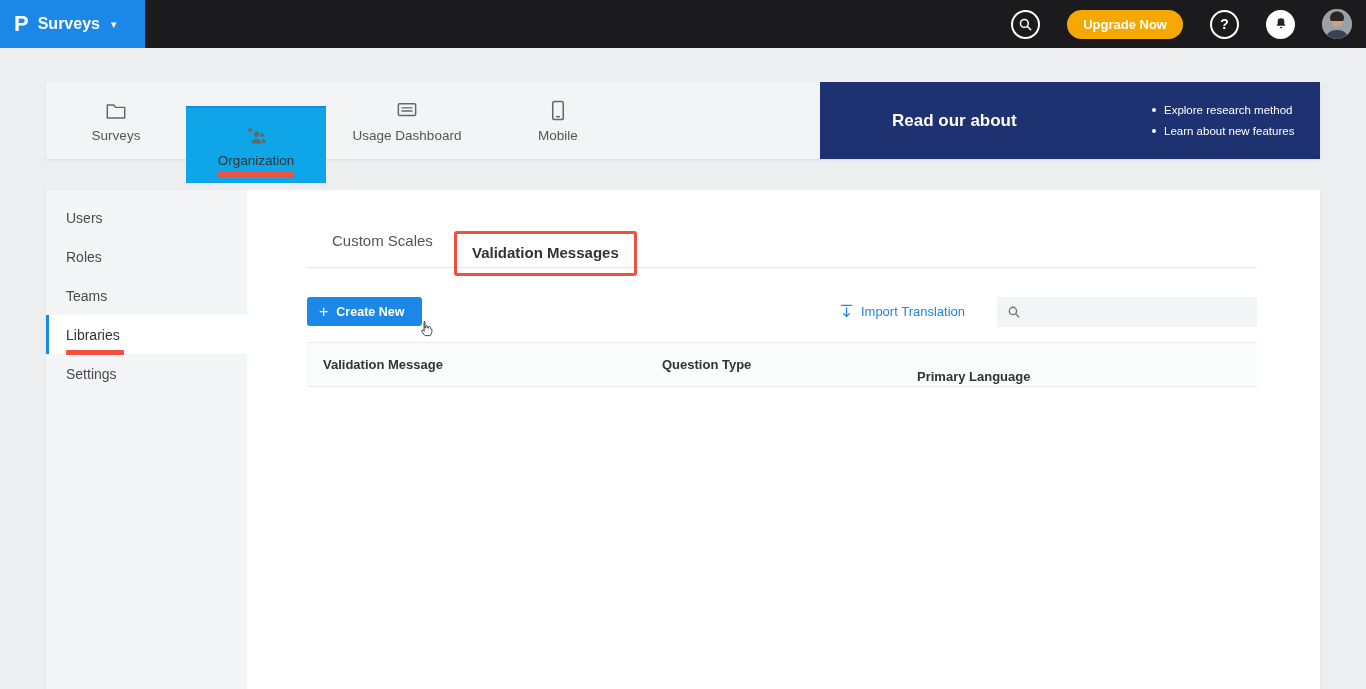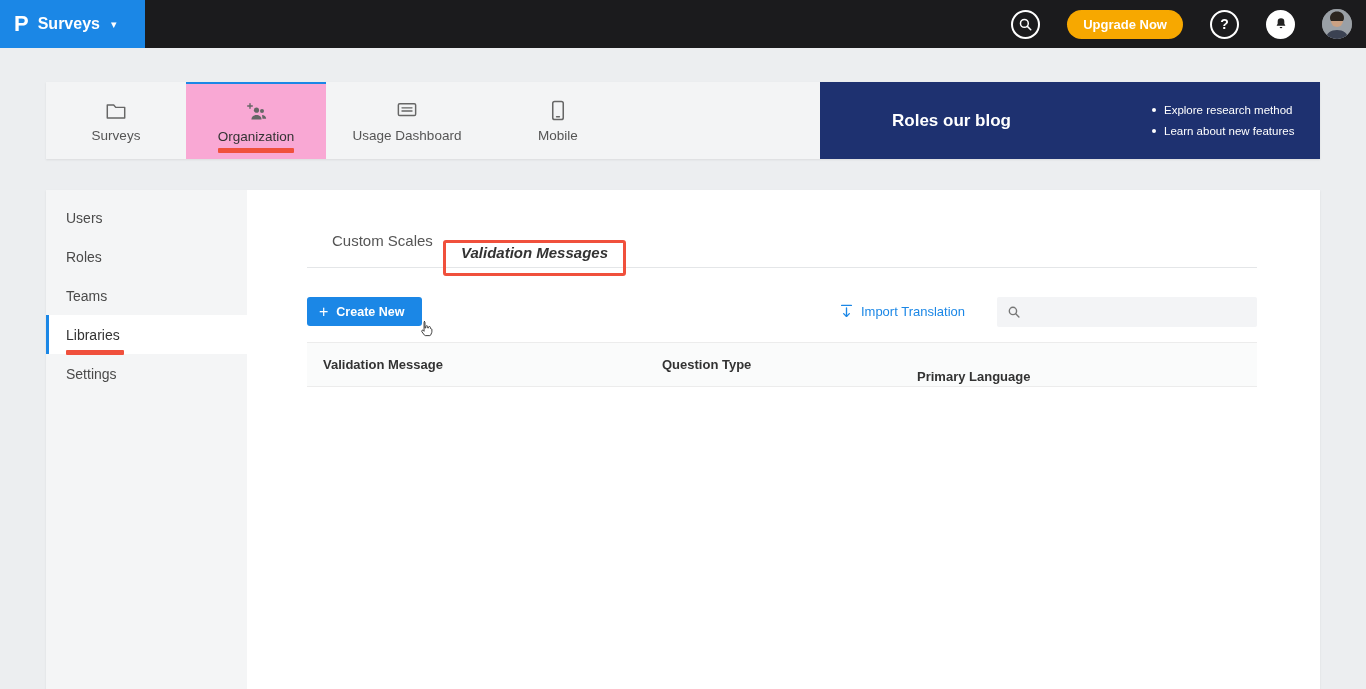--- a/index.html
+++ b/index.html
@@ -21,21 +21,21 @@
   .circle-btn.filled{background:#fff; border-color:#fff; color:#222;}
   .upgrade-btn{background:var(--orange); color:#fff; font-size:13px; font-weight:700; border:none; border-radius:15px; padding:7px 16px; cursor:pointer; font-family:inherit;}
   .avatar{width:30px; height:30px; border-radius:50%; overflow:hidden; background:#777; cursor:pointer; display:block;}
 
   
   .nav-card{position:absolute; left:46px; top:82px; width:1274px; height:77px; background:#f3f4f5; box-shadow:0 1px 2px rgba(0,0,0,.08); display:flex;}
   .nav-tab{width:140px; height:77px; display:flex; flex-direction:column; align-items:center; justify-content:center; gap:7px; cursor:pointer; position:relative;}
   .nav-tab.wide{width:162px;}
   .nav-tab .nav-icon{height:22px; display:flex; align-items:flex-end;}
   .nav-tab .nav-label{font-size:13.5px; color:#555;}
-  .nav-tab.active{background:#f9a8d4; border-top:2px solid var(--accent);}
+  .nav-tab.active{background:#0ea5e9; border-top:2px solid var(--accent);margin-top:24px;}
   .nav-tab.active .nav-label{color:#333;}
   .annot-underline{position:absolute; height:5px; background:var(--annot); border-radius:1px;}
   .nav-tab .annot-underline{left:50%; transform:translateX(-50%); bottom:6px; width:76px;}
 
   .blog-panel{position:absolute; right:0; top:0; width:500px; height:77px; background:var(--navy); display:flex; align-items:center;}
   .blog-title{color:#fff; font-size:17px; font-weight:600; margin-left:72px; cursor:pointer;}
   .blog-bullets{position:absolute; left:332px; top:50%; transform:translateY(-50%); list-style:none;}
   .blog-bullets li{color:#fff; font-size:11.5px; line-height:21px; display:flex; align-items:center; gap:8px;}
   .blog-bullets li::before{content:""; width:4px; height:4px; border-radius:50%; background:#fff; flex:0 0 auto;}
 
@@ -43,21 +43,21 @@
   .main-card{position:absolute; left:46px; top:190px; width:1274px; height:499px; background:#fff; box-shadow:0 1px 2px rgba(0,0,0,.08);}
   .side-nav{position:absolute; left:0; top:0; width:201px; height:100%; background:#f4f5f6; padding-top:8px;}
   .side-item{position:relative; height:39px; display:flex; align-items:center; padding-left:20px; font-size:14px; color:#4a4a4a; cursor:pointer;}
   .side-item.active{background:#fff; border-left:3px solid var(--accent); padding-left:17px; color:#333;}
   .side-item .annot-underline{left:17px; bottom:-1px; width:58px;}
 
   .content{position:absolute; left:261px; top:0; width:950px; height:100%;}
   .tab-row{position:relative; height:78px; border-bottom:1px solid #e4e6e8;}
   .sub-tab{position:absolute; bottom:18px; font-size:15px; color:#555; cursor:pointer;text-align:center;}
   .sub-tab.first{left:25px;}
-  .annot-box{position:absolute; left:136px; bottom:-9px; border:3px solid var(--annot); border-radius:3px; padding:1px 15px 11px;font-style:italic;}
+  .annot-box{position:absolute; left:147px; bottom:-9px; border:3px solid var(--annot); border-radius:3px; padding:10px 15px 11px;}
   .annot-box .sub-tab-active{font-size:15px; font-weight:600; color:#333; cursor:pointer; white-space:nowrap;}
 
   .toolbar{position:absolute; left:0; top:107px; width:100%; height:30px;}
   .create-btn{position:absolute; left:0; top:0; height:29px; padding:0 18px 0 12px; background:var(--accent); border:none; border-radius:3px; color:#fff; font-size:12.5px; font-weight:700; font-family:inherit; display:flex; align-items:center; gap:8px; cursor:pointer;}
   .create-btn .plus{font-size:16px; font-weight:400; line-height:1;}
   .import-link{position:absolute; right:292px; top:6px; display:flex; align-items:center; gap:7px; color:var(--accent); font-size:13px; cursor:pointer; text-decoration:none;}
   .search-box{position:absolute; right:0; top:0; width:260px; height:30px; background:#f3f4f6; border-radius:2px; display:flex; align-items:center; padding-left:10px; gap:7px;}
   .search-box input{border:none; background:transparent; outline:none; font-family:inherit; font-size:13px; color:#333; width:210px;}
 
   .table-head{position:absolute; left:0; top:152px; width:100%; height:45px; background:#fafbfb; border-top:1px solid #ececec; border-bottom:1px solid #ececec; display:flex; align-items:center;}
@@ -143,21 +143,21 @@
       <span class="nav-icon">
         <svg width="14" height="21" viewBox="0 0 14 22">
           <rect x="1.5" y="1.5" width="11" height="19" rx="2" fill="none" stroke="#666" stroke-width="1.6"></rect>
           <line x1="5.5" y1="17.5" x2="8.5" y2="17.5" stroke="#666" stroke-width="1.5" stroke-linecap="round"></line>
         </svg>
       </span>
       <span class="nav-label">Mobile</span>
     </div>
 
     <div class="blog-panel">
-      <span class="blog-title">Roles our blog</span>
+      <span class="blog-title">Read our about</span>
       <ul class="blog-bullets">
         <li>Explore research method</li>
         <li>Learn about new features</li>
       </ul>
     </div>
   </div>
 
   <div class="main-card">
 
     <div class="side-nav">

